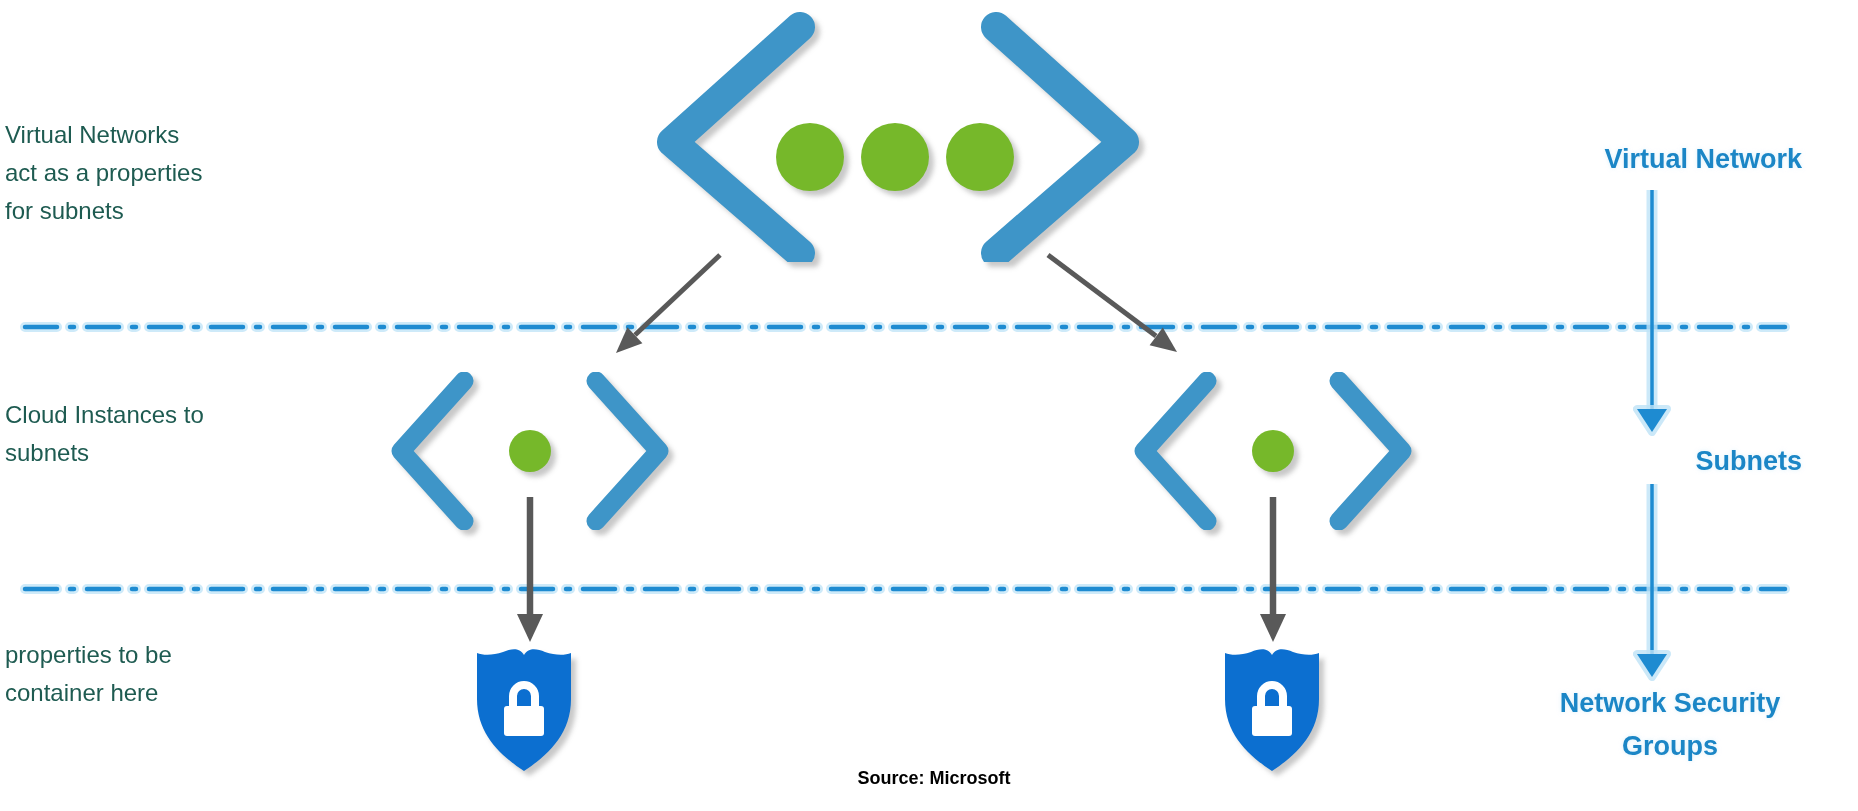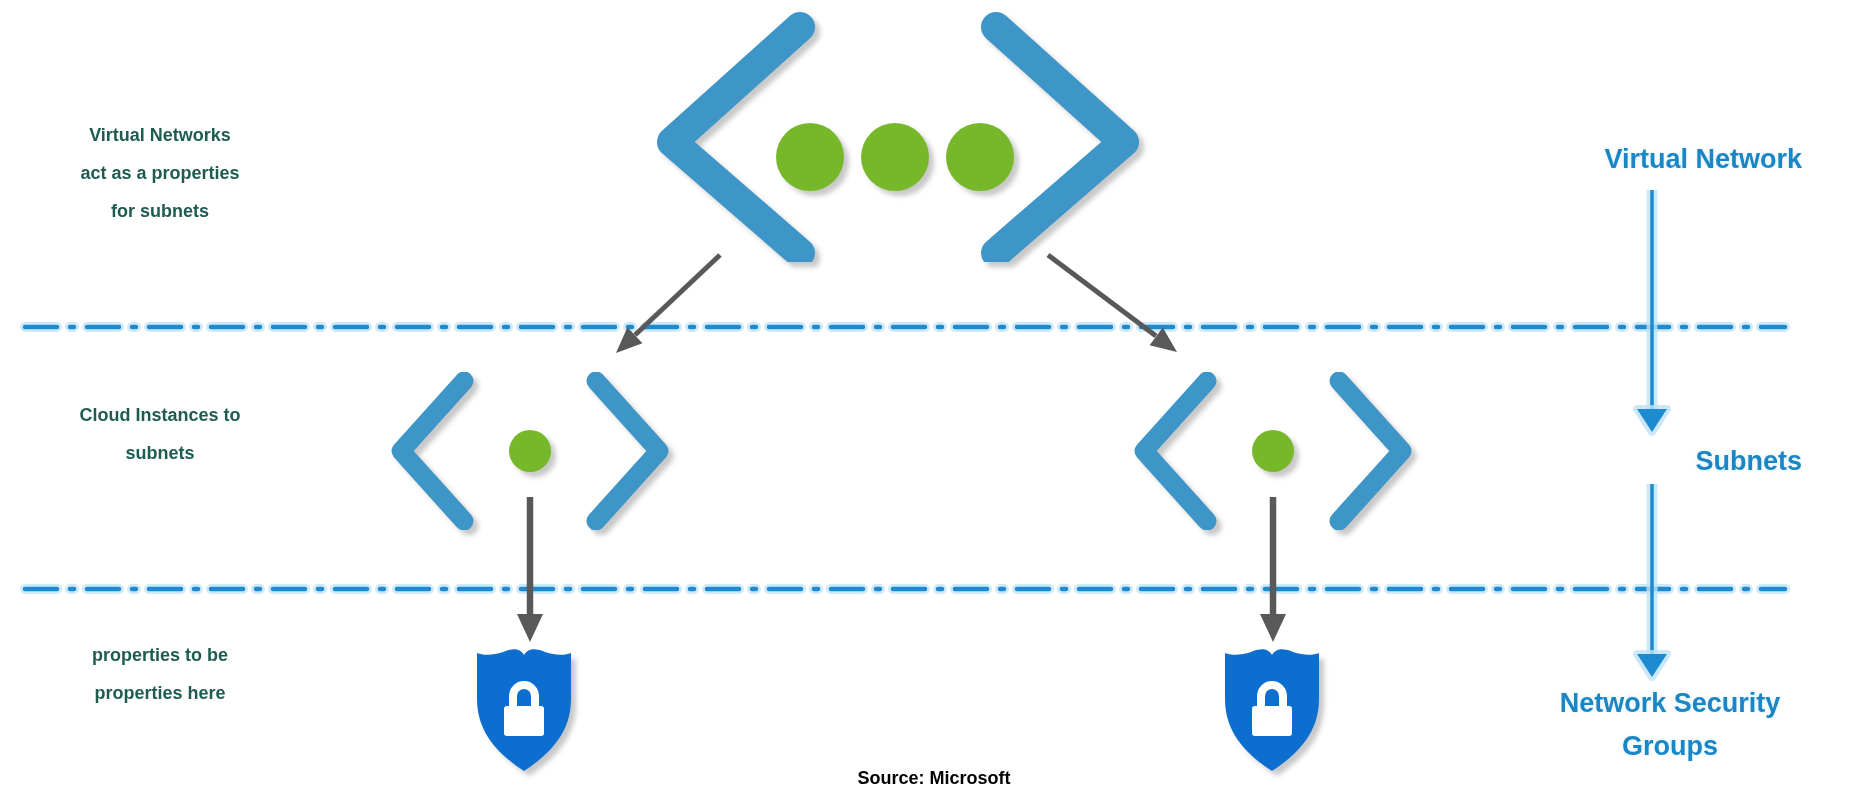--- a/index.html
+++ b/index.html
@@ -34,22 +34,22 @@
   .dash-main{stroke:var(--dash-blue);stroke-width:4.5;stroke-dasharray:32 13 4 13;stroke-linecap:round;fill:none;}
   .garrow{stroke:var(--arrow-gray);fill:none;}
   .gdiag{stroke-width:5;}
   .gvert{stroke-width:6.5;}
   .ghead{fill:var(--arrow-gray);stroke:none;}
   .blue-glow-line{stroke:var(--glow-blue);stroke-width:11;opacity:0.8;fill:none;}
   .blue-line{stroke:var(--dash-blue);stroke-width:3.5;fill:none;}
   .blue-head-glow{fill:var(--glow-blue);stroke:var(--glow-blue);stroke-width:8;stroke-linejoin:round;opacity:0.8;}
   .blue-head{fill:var(--dash-blue);stroke:none;}
   .note{
-    position:absolute;width:310px;text-align:center;
-    color:var(--teal-text);font-size:18px;line-height:38px;font-weight:700;
+    position:absolute;width:310px;
+    color:var(--teal-text);font-size:24px;line-height:38px;font-weight:400;
   }
   .note span{display:block;}
   .bluelabel{
     position:absolute;color:var(--blue-text);
     font-size:27px;font-weight:600;line-height:43px;
     text-shadow:0 0 4px rgba(190,227,247,0.55);
   }
   .center300{width:300px;text-align:right;}
   .bluelabel span{display:block;}
   .source{
@@ -141,21 +141,21 @@
     <span>for subnets</span>
   </div>
 
   <div class="note" style="left:5px;top:396px;">
     <span>Cloud Instances to</span>
     <span>subnets</span>
   </div>
 
   <div class="note" style="left:5px;top:636px;">
     <span>properties to be</span>
-    <span>properties here</span>
+    <span>container here</span>
   </div>
 
   <div class="bluelabel center300" style="left:1502px;top:138px;">Virtual Network</div>
 
   <div class="bluelabel center300" style="left:1502px;top:440px;">Subnets</div>
 
   <div class="bluelabel" style="left:1525px;top:682px;width:290px;text-align:center;">
     <span>Network Security</span>
     <span>Groups</span>
   </div>

